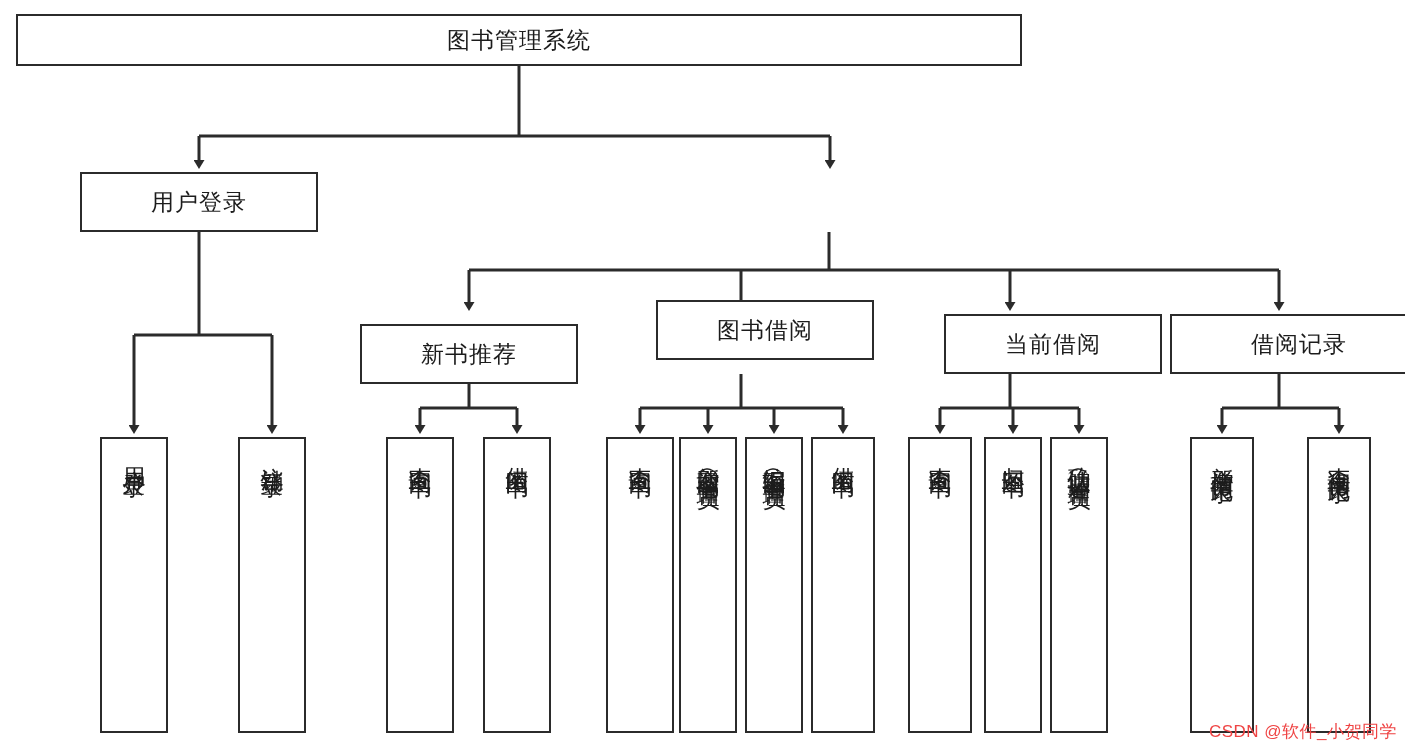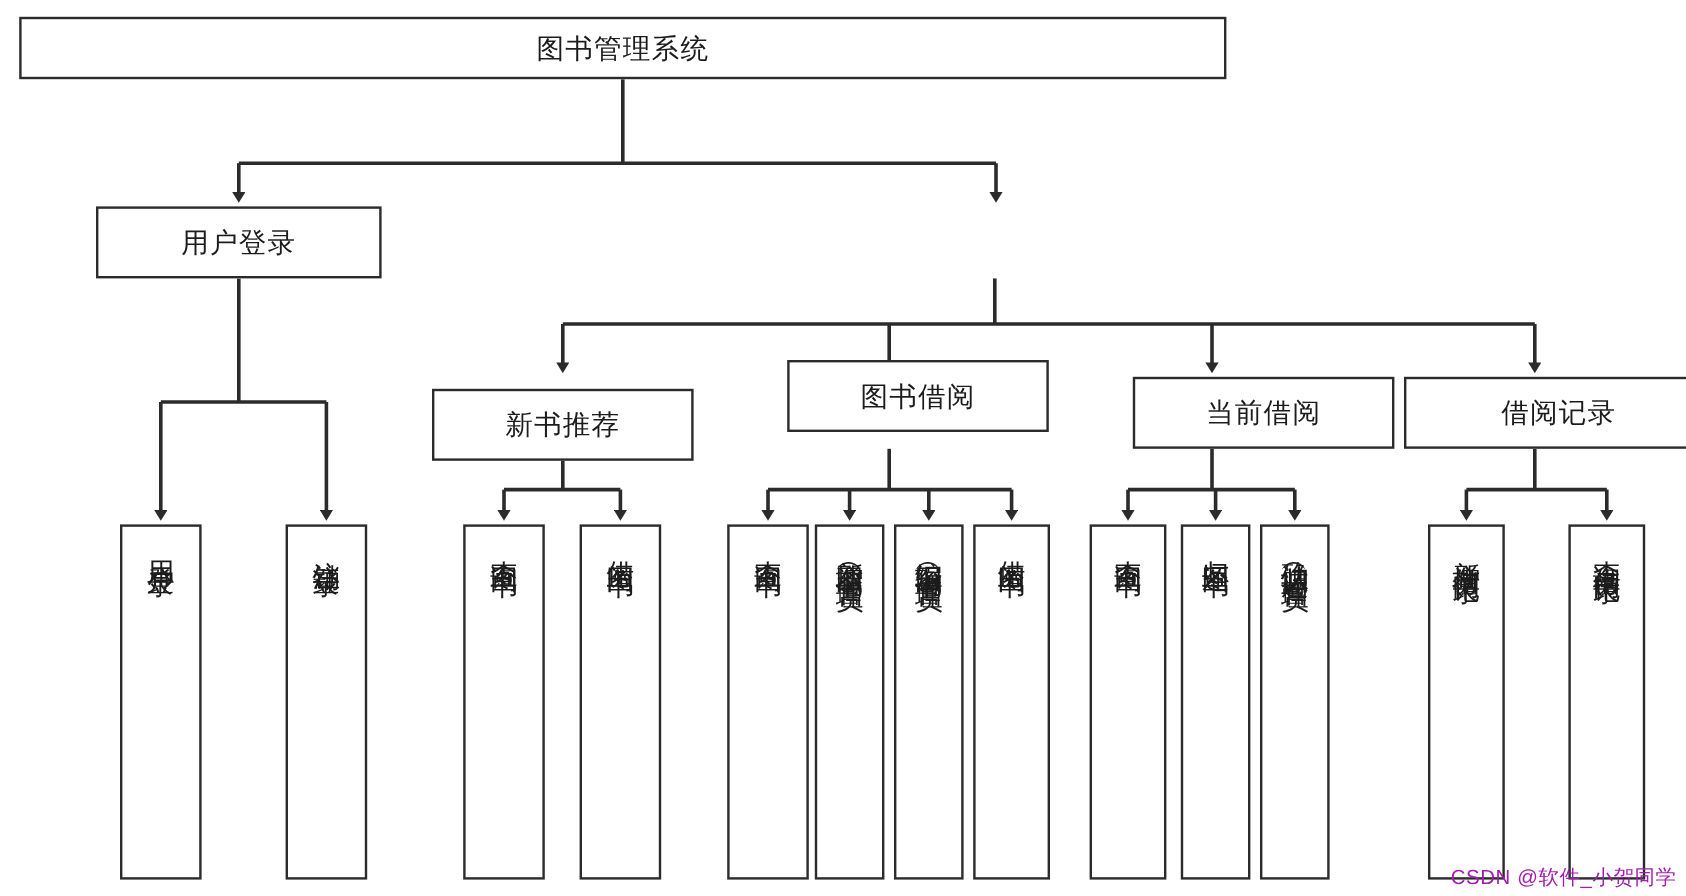--- a/index.html
+++ b/index.html
@@ -56,21 +56,21 @@
     font-size: 23px;
     letter-spacing: 3px;
     line-height: 1;
     white-space: nowrap;
   }
   #watermark {
     position: absolute;
     right: 8px;
     bottom: 4px;
     font-size: 17px;
-    color: #a21caf;
+    color: #ef4444;
     white-space: nowrap;
     letter-spacing: 0.5px;
   }
 </style>
 </head>
 <body>
 
 <div id="canvas">
 
   <svg id="edges" viewBox="0 0 1405 747" xmlns="http://www.w3.org/2000/svg">

